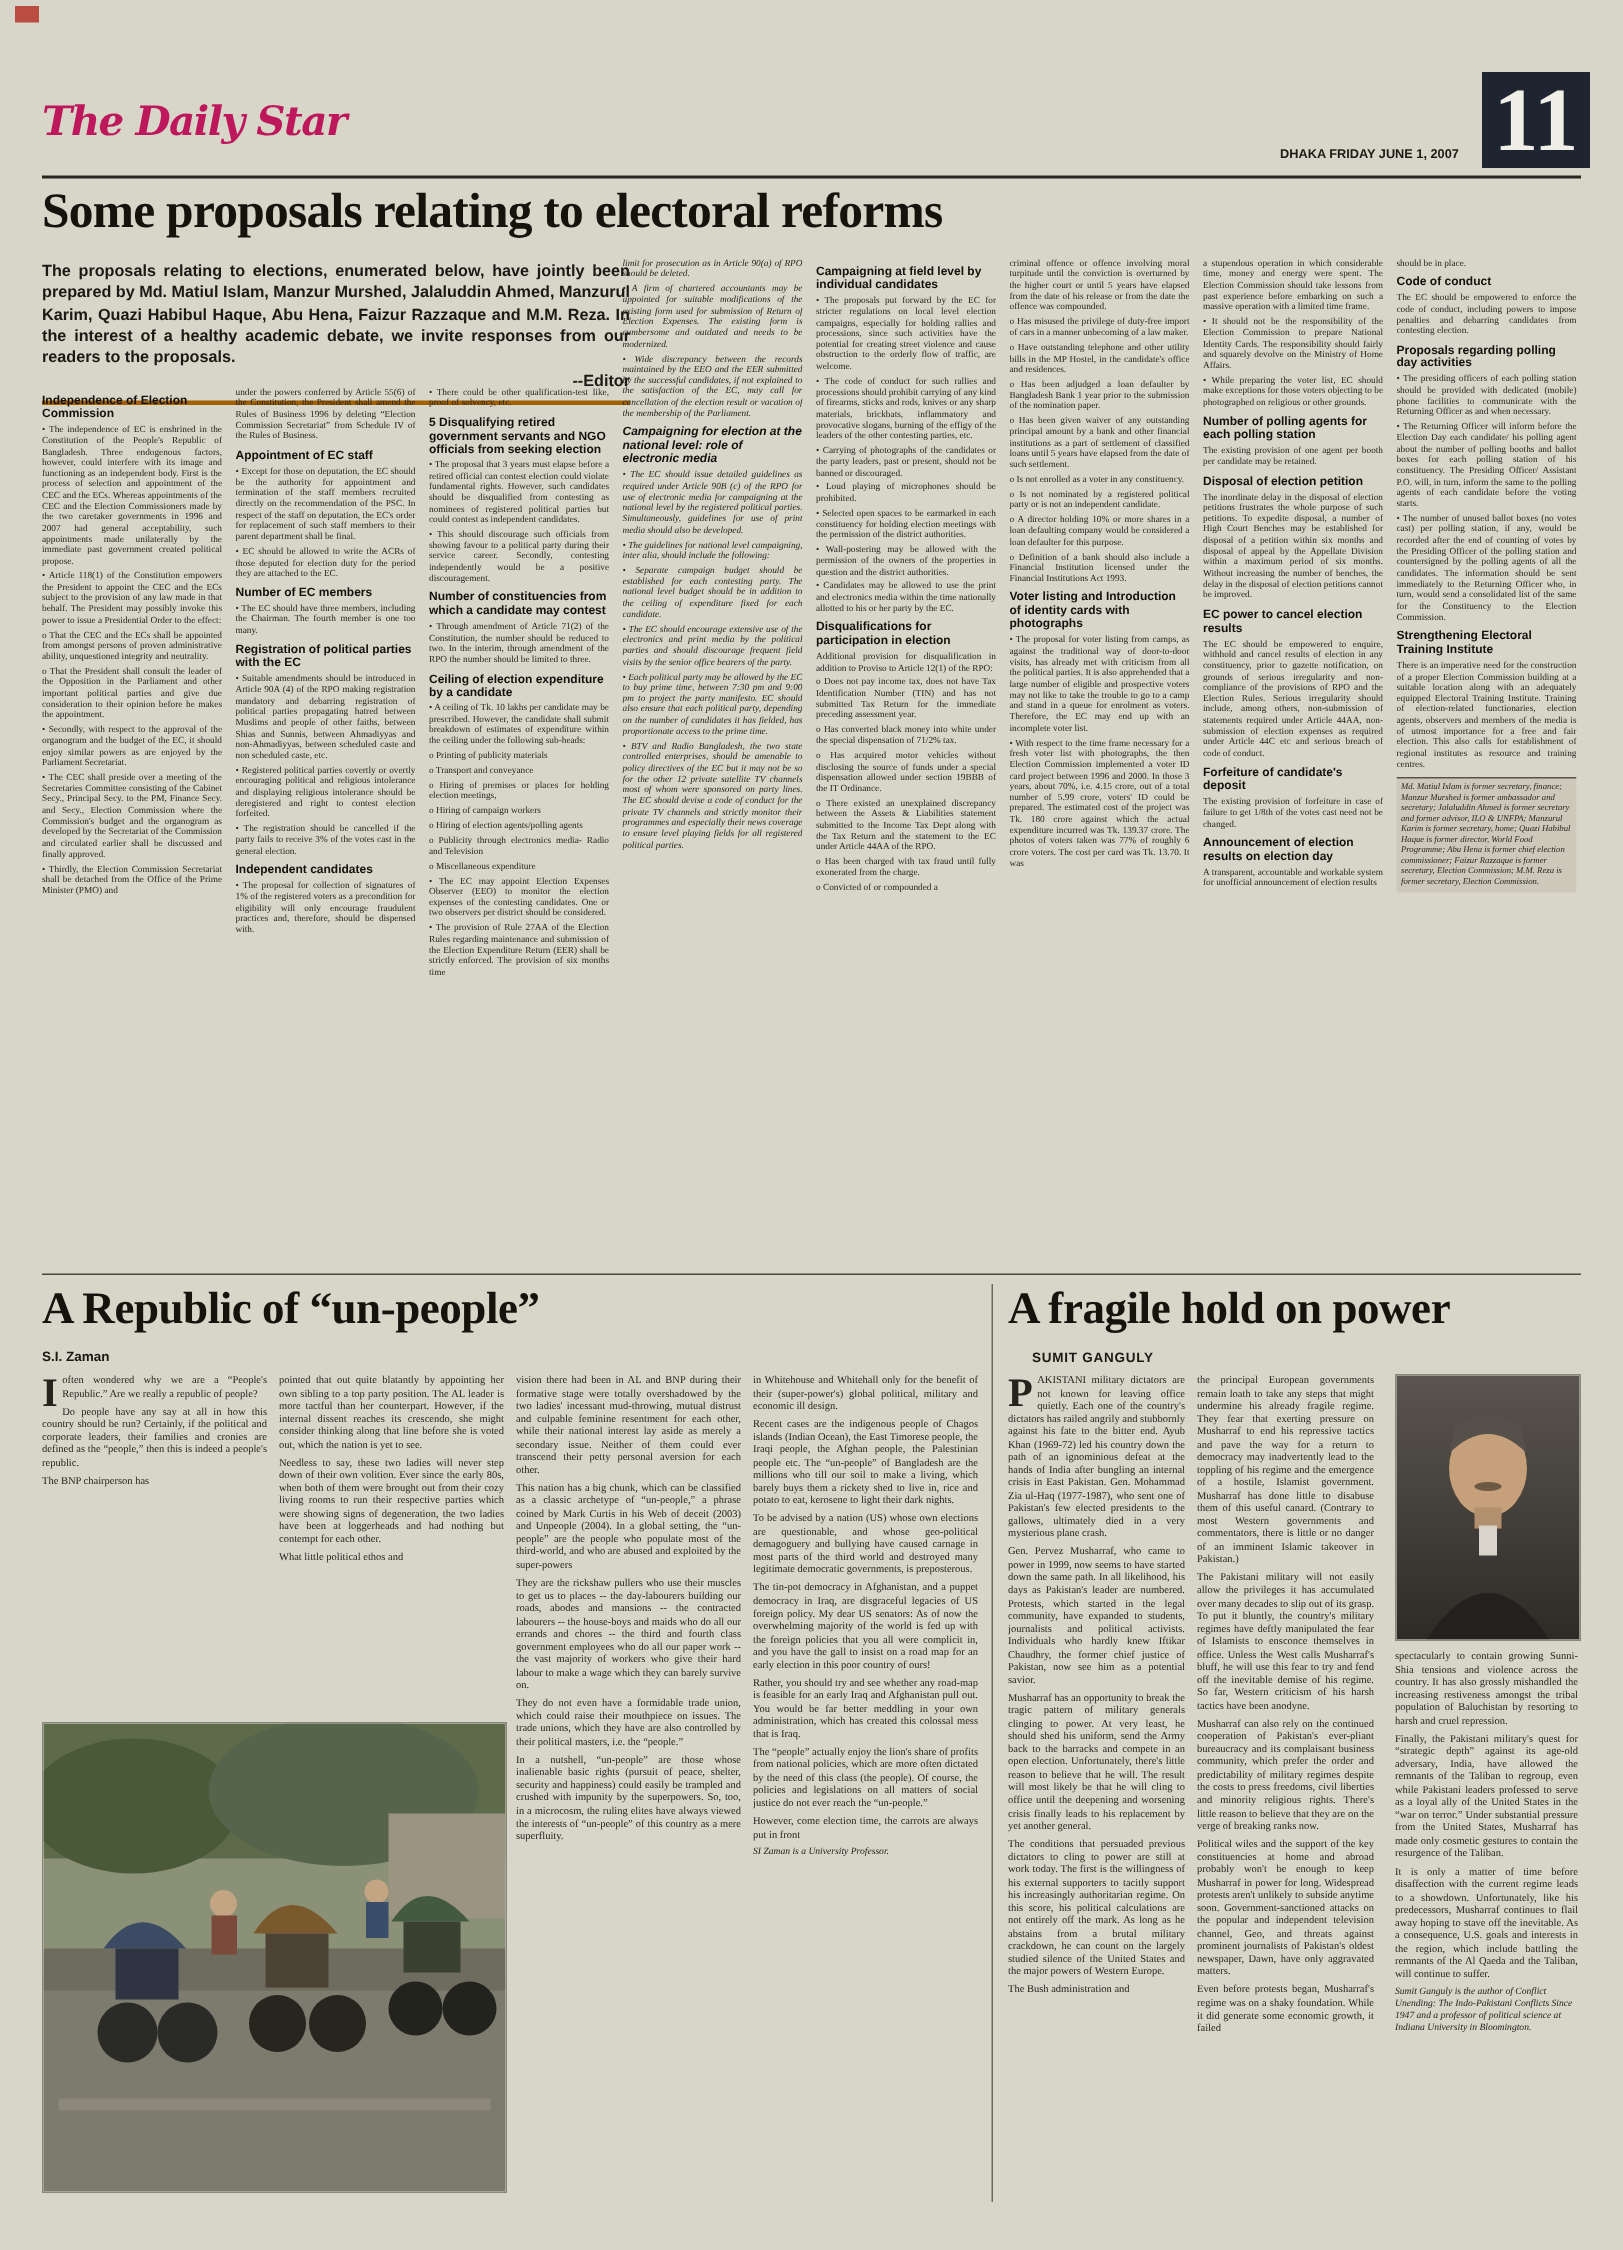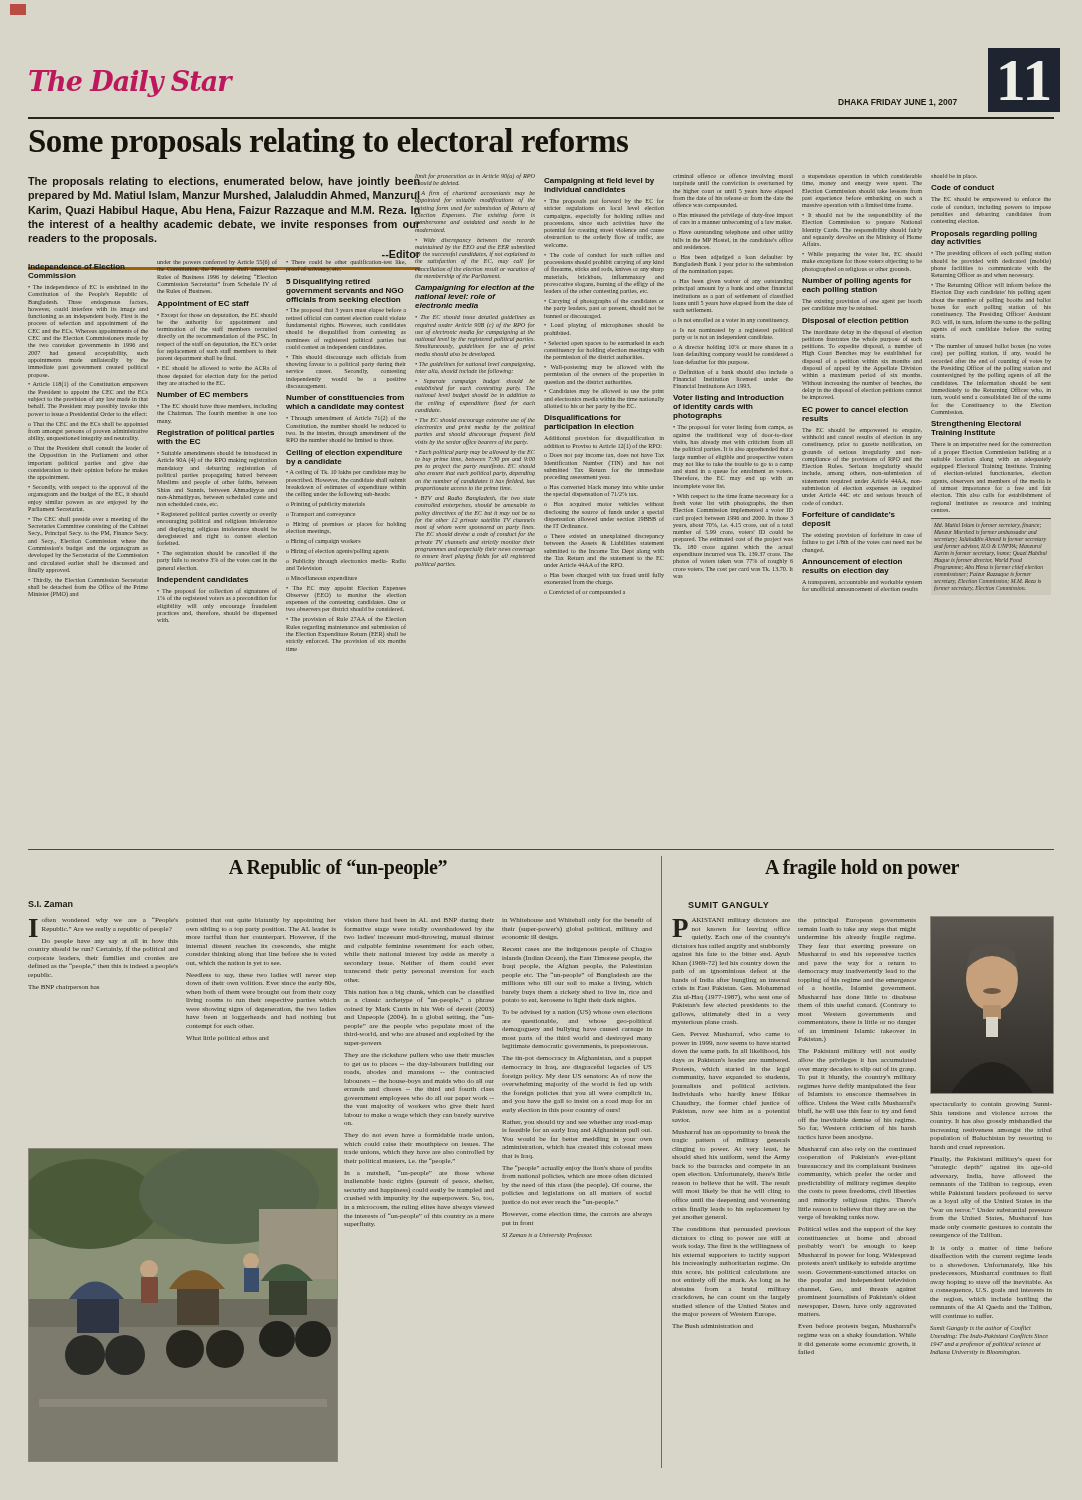--- a/index.html
+++ b/index.html
@@ -7,41 +7,41 @@
         font-family:"Liberation Serif",serif;color:#26231d;}
   .abs{position:absolute;}
   
   .corner-mark{left:10px;top:4px;width:16px;height:11px;background:#b5342a;opacity:.85;}
   .logo{left:28px;top:66px;font-family:"DejaVu Serif",serif;font-style:italic;font-weight:bold;
         font-size:27px;color:#be185d;letter-spacing:-1px;}
   .main-title{left:170px;top:48px;width:720px;text-align:center;font-family:"DejaVu Serif",serif;
         font-size:46px;color:#1b1812;letter-spacing:1px;white-space:nowrap;}
   .main-title .orn{font-size:30px;vertical-align:8px;padding:0 6px;}
   .dateline{left:838px;top:97px;width:150px;font-family:"Liberation Sans",sans-serif;
-        font-weight:bold;font-size:8.5px;color:#1d1a14;text-align:left;}
+        font-weight:bold;font-size:8.5px;color:#1d1a14;text-align:center;}
   .pagenum{left:988px;top:48px;width:72px;height:64px;background:#1e2530;color:#eeede6;
         display:flex;align-items:center;justify-content:center;font-size:60px;font-weight:bold;}
   .rule-masthead{left:28px;top:117px;width:1026px;height:2px;background:#2a2721;}
   
   .headline1{left:28px;top:123px;width:720px;font-size:33px;font-weight:bold;color:#16130d;
         letter-spacing:-0.5px;}
   .intro{left:28px;top:174px;width:392px;font-family:"Liberation Sans",sans-serif;font-weight:bold;
         font-size:10.8px;line-height:1.33;text-align:justify;color:#1b1913;
         border-bottom:3px solid #a16207;padding-bottom:6px;}
   .intro .editor{display:block;text-align:right;margin-top:1px;}
   .mcol{position:absolute;width:120px;overflow:hidden;font-size:6.2px;line-height:1.18;
         text-align:justify;color:#26231d;}
   .mcol .sub{font-family:"Liberation Sans",sans-serif;font-weight:bold;font-size:8px;line-height:1.12;
         margin:5px 0 2px;text-align:left;color:#14110c;}
   .mcol .para{margin-bottom:2.5px;}
   .mcol .biobox{margin-top:5px;border-top:1px solid #57534a;background:#ccc9bb;padding:3px;
         font-style:italic;font-size:5.8px;line-height:1.2;text-align:left;}
   .section-rule{left:28px;top:849px;width:1026px;height:1px;background:#4a473e;}
   
-  .headline2{font-size:20px;font-weight:bold;color:#16130d;letter-spacing:-0.3px;text-align:center;}
+  .headline2{font-size:30px;font-weight:bold;color:#16130d;letter-spacing:-0.3px;}
   .byline{font-family:"Liberation Sans",sans-serif;font-weight:bold;font-size:9px;color:#1b1812;}
   .acol{position:absolute;overflow:hidden;font-size:7px;line-height:1.22;text-align:justify;}
   .acol .para{margin-bottom:3.5px;}
   .acol .credit{font-style:italic;font-size:6.4px;margin-top:4px;text-align:left;}
   .dropcap{float:left;font-weight:bold;font-size:27px;line-height:.8;padding:2px 3px 0 0;}
   .vdivider{left:661px;top:856px;width:1px;height:612px;background:#6d695e;}
   .photo-frame{overflow:hidden;border:1px solid #8a867a;}
   svg{display:block;}
 </style>
 </head>

